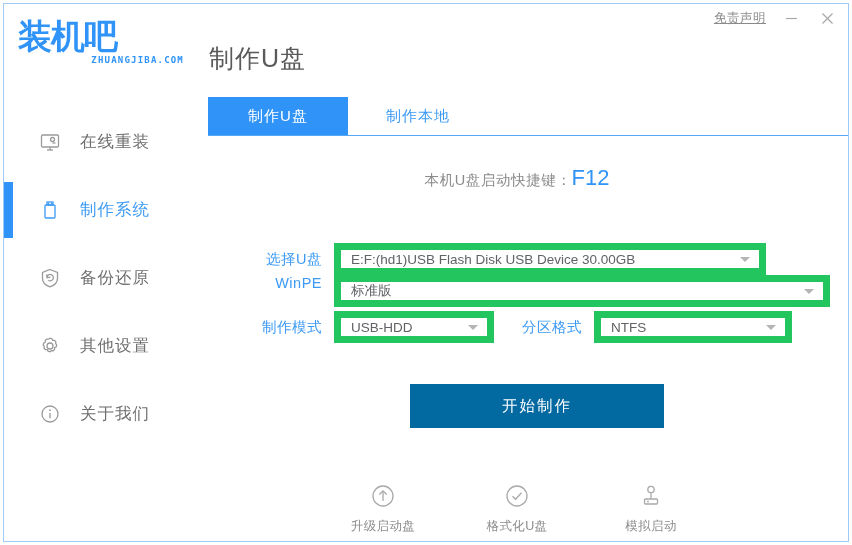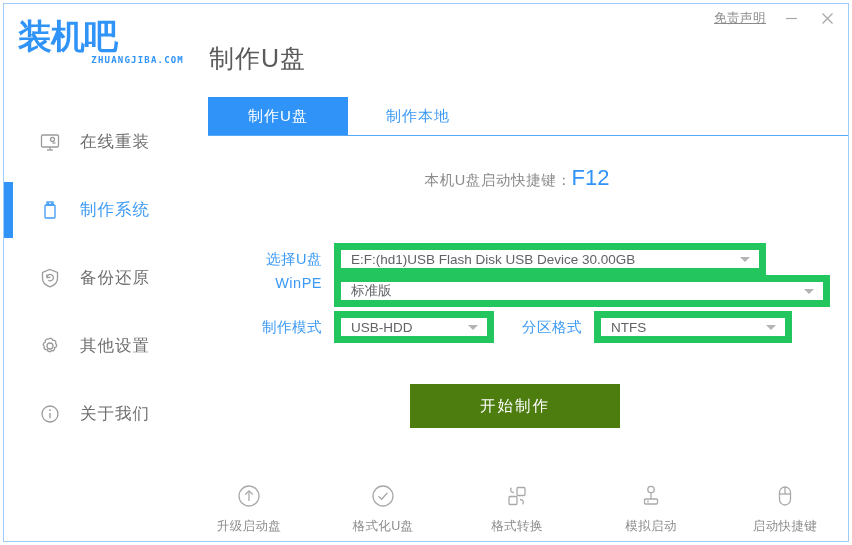--- a/index.html
+++ b/index.html
@@ -196,22 +196,22 @@
     margin-top: -2px;
     width: 0; height: 0;
     border-left: 5px solid transparent;
     border-right: 5px solid transparent;
     border-top: 5px solid #b4b4b4;
   }
 
   .start-btn {
     position: absolute;
     left: 224px; top: 294px;
-    width: 210px; height: 44px;
-    background: #4d7c0f;
+    width: 254px; height: 44px;
+    background: #0369a1;
     color: #ffffff;
     font-size: 15.5px;
     letter-spacing: 2px;
     border: none;
     cursor: pointer;
     font-family: "Liberation Sans", sans-serif;
   }
 
   
   .toolbar {
@@ -394,48 +394,27 @@
     <div class="tool">
       <span class="tool-ico">
         <svg width="26" height="26" viewBox="0 0 26 26" fill="none" stroke="currentColor" stroke-width="1.3">
           <circle cx="13" cy="13" r="10"></circle>
           <path d="M8.5 13.2 L11.6 16.2 L17.5 9.8"></path>
         </svg>
       </span>
       <span class="tool-lbl">格式化U盘</span>
     </div>
 
-    <div class="tool">
-      <span class="tool-ico">
-        <svg width="26" height="26" viewBox="0 0 26 26" fill="none" stroke="currentColor" stroke-width="1.3">
-          <rect x="13" y="4.5" width="8" height="8" rx="1"></rect>
-          <rect x="5" y="13.5" width="8" height="8" rx="1"></rect>
-          <path d="M10 9.5 C7 9.5 5.5 7 7.5 4.8"></path>
-          <path d="M16 16.5 C19 16.5 20.5 19 18.5 21.2"></path>
-        </svg>
-      </span>
-      <span class="tool-lbl">格式转换</span>
-    </div>
 
     <div class="tool">
       <span class="tool-ico">
         <svg width="26" height="26" viewBox="0 0 26 26" fill="none" stroke="currentColor" stroke-width="1.3">
           <circle cx="13" cy="6.5" r="3.2"></circle>
           <line x1="13" y1="9.7" x2="13" y2="16"></line>
           <rect x="6.5" y="16" width="13" height="5" rx="1"></rect>
           <circle cx="10" cy="18.5" r=".9" fill="currentColor" stroke="none"></circle>
         </svg>
       </span>
       <span class="tool-lbl">模拟启动</span>
     </div>
 
-    <div class="tool">
-      <span class="tool-ico">
-        <svg width="26" height="26" viewBox="0 0 26 26" fill="none" stroke="currentColor" stroke-width="1.3">
-          <rect x="7.5" y="4" width="11" height="18" rx="5.5"></rect>
-          <line x1="13" y1="4" x2="13" y2="11"></line>
-          <line x1="7.5" y1="11" x2="18.5" y2="11"></line>
-        </svg>
-      </span>
-      <span class="tool-lbl">启动快捷键</span>
-    </div>
   </div>
 </div>
 
 </body></html>

